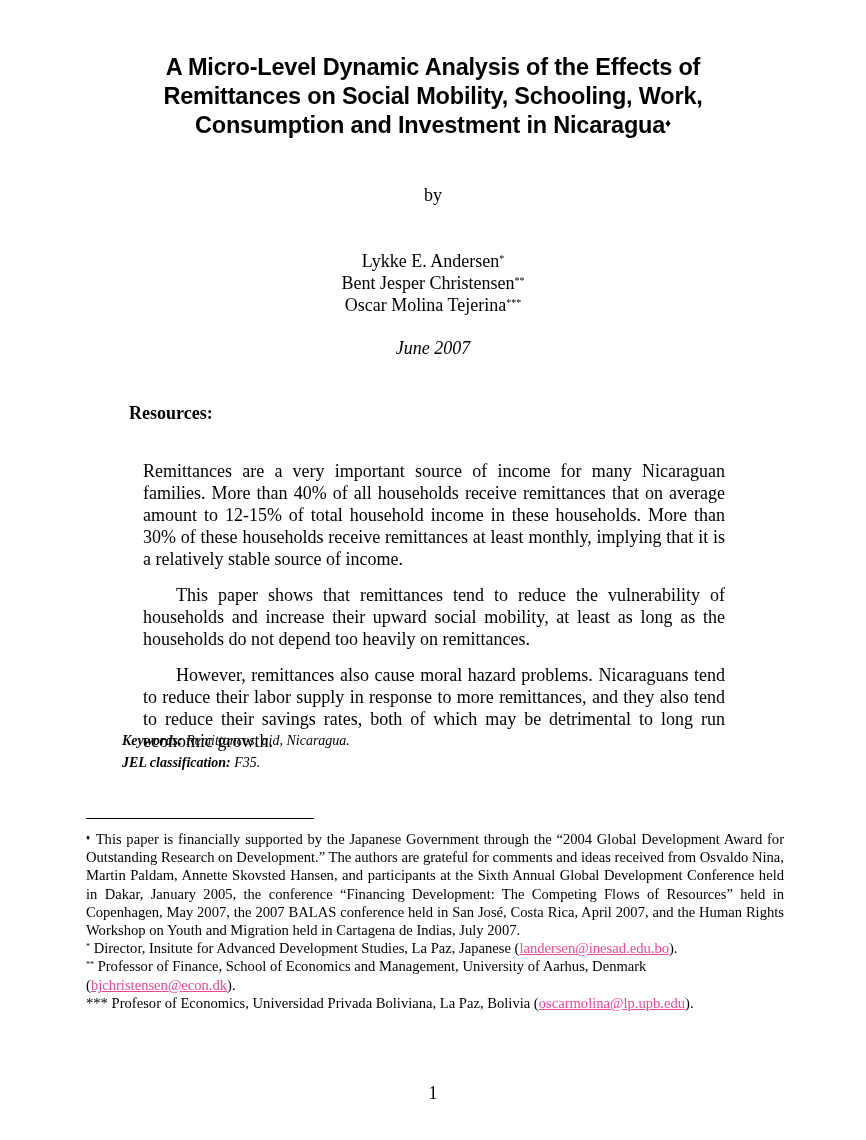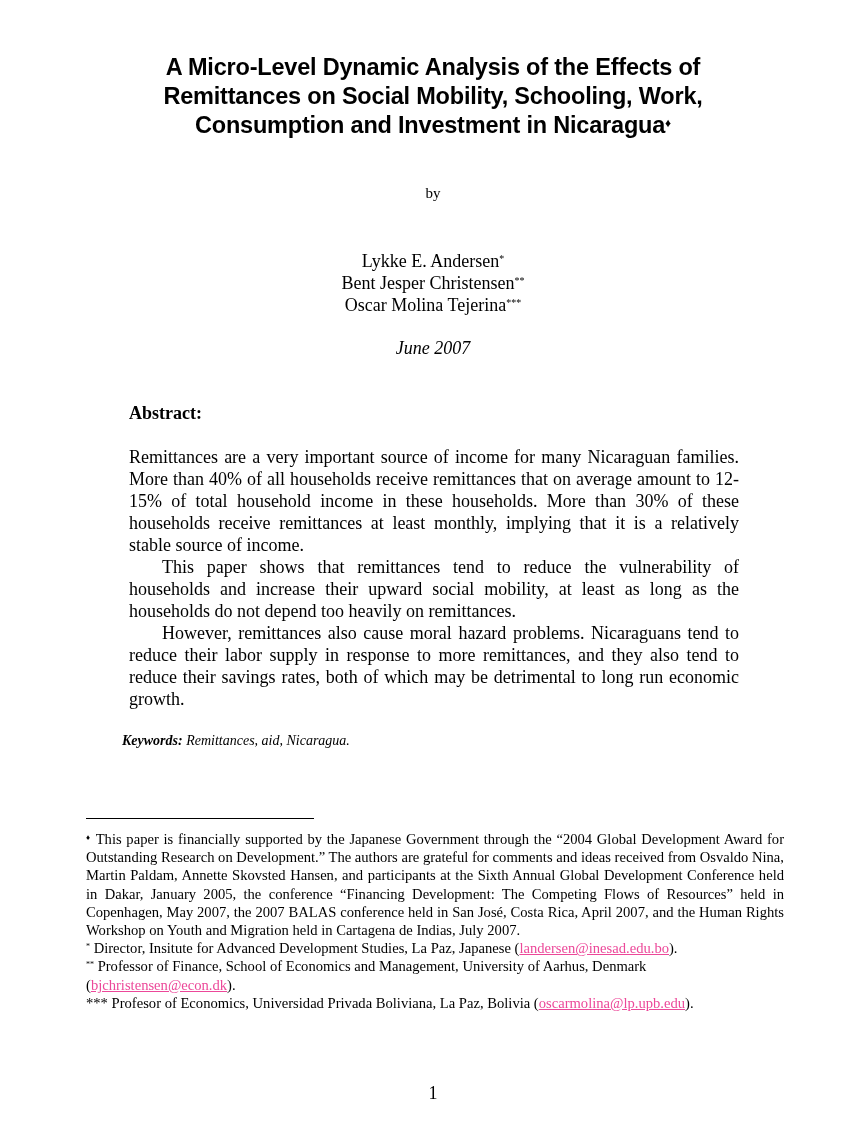--- a/index.html
+++ b/index.html
@@ -5,27 +5,27 @@
     html, body { margin: 0; padding: 0; background: #ffffff; }
     body { width: 866px; height: 1140px; position: relative; overflow: hidden; color: #000; }
     .page { position: absolute; left: 0; top: 0; width: 722px; height: 1140px; }
     .title {
       position: absolute; left: 100px; top: 53px; width: 666px;
       font-family: "Liberation Sans", sans-serif; font-weight: bold;
       font-size: 23.5px; line-height: 29px; text-align: center; letter-spacing: -0.2px;
     }
     .title sup { font-size: 12px; vertical-align: top; position: relative; top: -2px; }
     .serif { font-family: "Liberation Serif", serif; }
-    .by { position: absolute; left: 0; width: 866px; top: 185px; text-align: center; font-size: 15px; }
+    .by { position: absolute; left: 0; width: 866px; top: 185px; text-align: center; font-size: 18px; }
     .authors { position: absolute; left: 0; width: 866px; top: 250px; text-align: center; font-size: 18px; line-height: 22px; }
     .authors sup { font-size: 10px; vertical-align: top; position: relative; top: -2px; }
     .date { position: absolute; left: 0; width: 866px; top: 338px; text-align: center; font-size: 18px; font-style: italic; }
     .abstract-head { position: absolute; left: 129px; top: 403px; font-size: 18px; font-weight: bold; }
     .abstract { position: absolute; left: 129px; top: 446px; width: 610px; font-size: 18px; line-height: 22px; text-align: justify; }
-    .abstract p { margin: 0; }
+    .abstract p { margin: 14px; }
     .abstract p.indent { text-indent: 33px; }
     .kw { position: absolute; left: 122px; top: 730px; font-size: 14px; line-height: 22px; font-style: italic; }
     .kw b { font-weight: bold; }
     .fn-rule { position: absolute; left: 86px; top: 818px; width: 228px; height: 1px; background: #000; }
     .footnotes { position: absolute; left: 86px; top: 830px; width: 698px; font-size: 14.6px; line-height: 18.2px; text-align: justify; }
     .footnotes p { margin: 0; }
     .footnotes .left { text-align: left; }
     .footnotes sup { font-size: 8px; vertical-align: top; position: relative; top: -1px; }
     a.link { color: #ec4899; text-decoration: underline; }
     .pagenum { position: absolute; left: 0; width: 866px; top: 1083px; text-align: center; font-size: 18px; }
@@ -40,30 +40,31 @@
   <div class="by serif">by</div>
 
   <div class="authors serif">
     <div><span>Lykke E. Andersen</span><sup>*</sup></div>
     <div><span>Bent Jesper Christensen</span><sup>**</sup></div>
     <div><span>Oscar Molina Tejerina</span><sup>***</sup></div>
   </div>
 
   <div class="date serif">June 2007</div>
 
-  <div class="abstract-head serif">Abstract:</div>
+  <div class="abstract-head serif">Resources:</div>
 
   <div class="abstract serif">
     <p>Remittances are a very important source of income for many Nicaraguan families. More than 40% of all households receive remittances that on average amount to 12-15% of total household income in these households. More than 30% of these households receive remittances at least monthly, implying that it is a relatively stable source of income.</p>
     <p class="indent">This paper shows that remittances tend to reduce the vulnerability of households and increase their upward social mobility, at least as long as the households do not depend too heavily on remittances.</p>
     <p class="indent">However, remittances also cause moral hazard problems. Nicaraguans tend to reduce their labor supply in response to more remittances, and they also tend to reduce their savings rates, both of which may be detrimental to long run economic growth.</p>
   </div>
 
   <div class="kw serif">
     <div><b>Keywords:</b><span> Remittances, aid, Nicaragua.</span></div>
+    <div><b>JEL classification:</b><span> F35.</span></div>
   </div>
 
   <div class="fn-rule"></div>
 
   <div class="footnotes serif">
     <p><sup>♦</sup><span> This paper is financially supported by the Japanese Government through the “2004 Global Development Award for Outstanding Research on Development.” The authors are grateful for comments and ideas received from Osvaldo Nina, Martin Paldam, Annette Skovsted Hansen, and participants at the Sixth Annual Global Development Conference held in Dakar, January 2005, the conference “Financing Development: The Competing Flows of Resources” held in Copenhagen, May 2007, the 2007 BALAS conference held in San José, Costa Rica, April 2007, and the Human Rights Workshop on Youth and Migration held in Cartagena de Indias, July 2007.</span></p>
     <p class="left"><sup>*</sup><span> Director, Insitute for Advanced Development Studies, La Paz, Japanese (</span><a class="link">landersen@inesad.edu.bo</a><span>).</span></p>
     <p class="left"><sup>**</sup><span> Professor of Finance, School of Economics and Management, University of Aarhus, Denmark (</span><a class="link">bjchristensen@econ.dk</a><span>).</span></p>
     <p class="left"><span>*** Profesor of Economics, Universidad Privada Boliviana, La Paz, Bolivia (</span><a class="link">oscarmolina@lp.upb.edu</a><span>).</span></p>
   </div>

